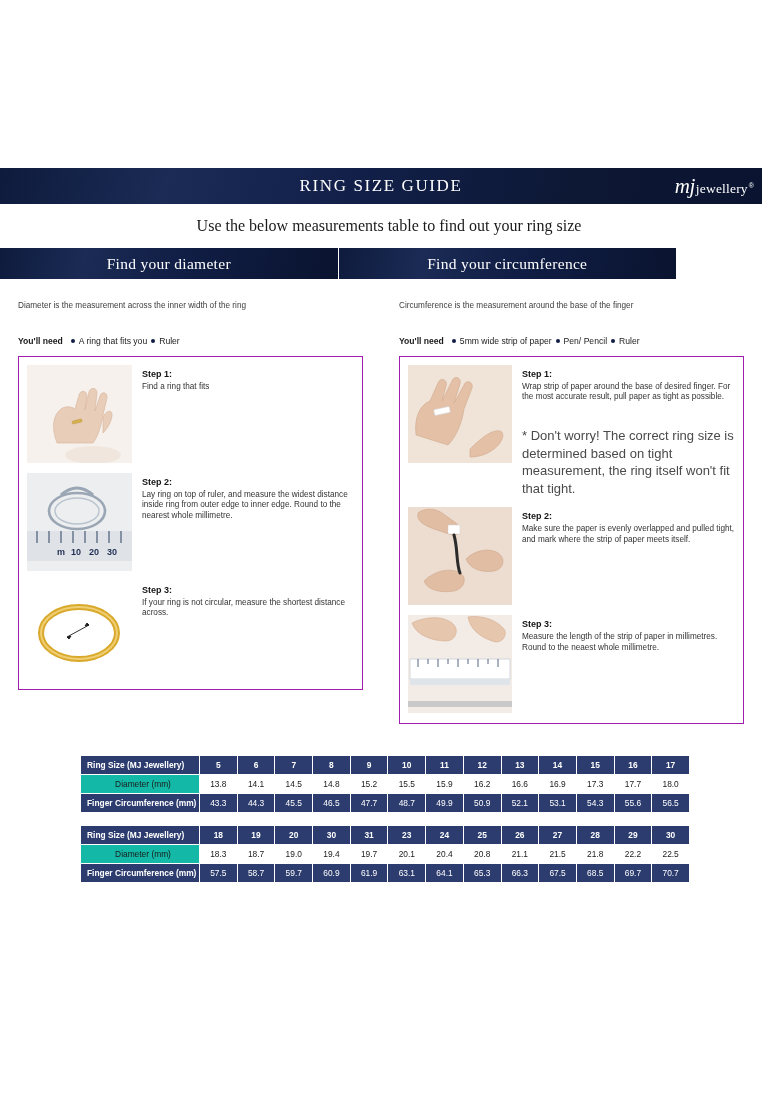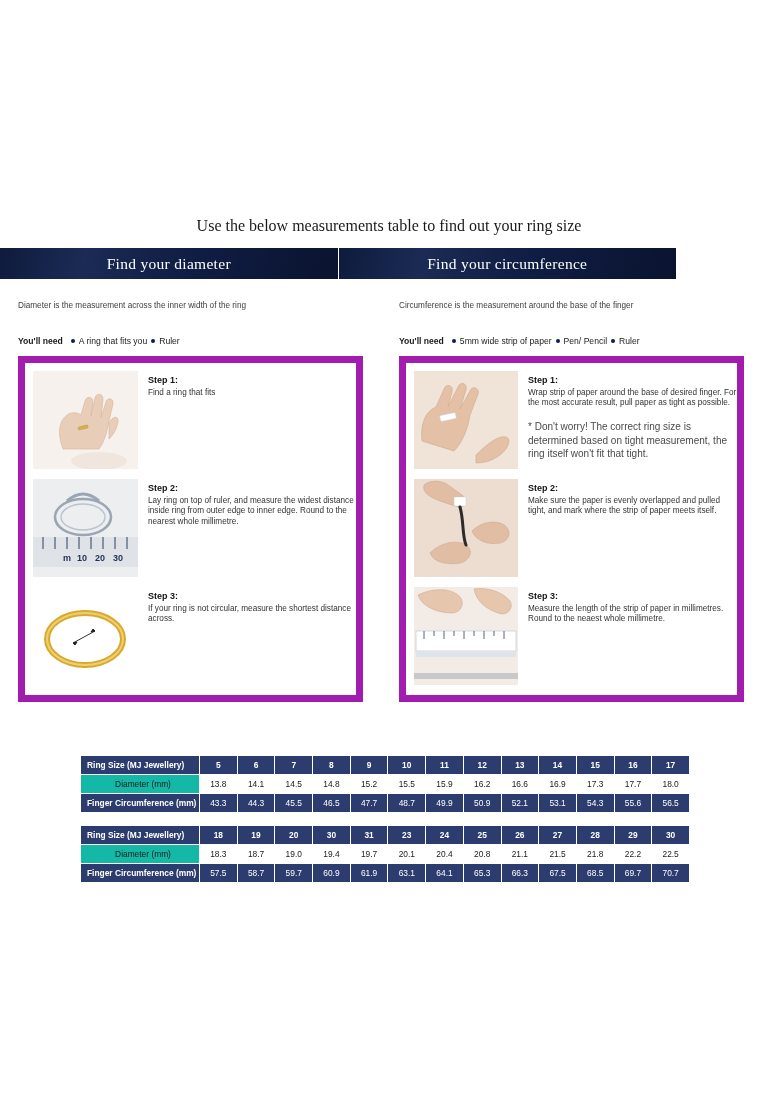--- a/index.html
+++ b/index.html
@@ -157,21 +157,21 @@
     width: 4px;
     height: 4px;
     border-radius: 50%;
     background: #0f1d44;
     margin-right: 4px;
   }
 
   
   .steps-panel {
     margin-top: 10px;
-    border: 7px solid #a21caf;
+    border: 1px solid #a21caf;
     background: #ffffff;
     padding: 8px 0 10px 8px;
     box-sizing: border-box;
   }
   .step {
     display: flex;
     gap: 10px;
     margin-bottom: 10px;
   }
   .step:last-child { margin-bottom: 0; }
@@ -192,24 +192,24 @@
     font-weight: bold;
     color: #141414;
     margin-bottom: 3px;
   }
   .step-body {
     font-size: 8.2px;
     color: #333333;
     line-height: 1.32;
   }
   .step-note {
-    font-size: 10px;
+    font-size: 13px;
     color: #4a4a4a;
     line-height: 1.34;
-    margin-top: 11px;
+    margin-top: 24px;
   }
   
   .col-right .step-img { width: 104px; flex: 0 0 104px; height: 98px; }
 
   
   .art { position: absolute; inset: 0; }
 
   
   .tables {
     position: absolute;
@@ -263,20 +263,28 @@
   .circ-cell {
     background: #2c3c6e;
     color: #ffffff;
   }
 </style>
 </head>
 <body>
 
 <div class="page">
 
+  <div class="header-band">
+    <div class="header-title">RING SIZE GUIDE</div>
+    <div class="brand">
+      <span class="brand-mj">mj</span>
+      <span class="brand-jw">jewellery</span>
+      <span class="brand-reg">®</span>
+    </div>
+  </div>
 
   <div class="subtitle-bar">
     <div class="subtitle">Use the below measurements table to find out your ring size</div>
   </div>
 
   <div class="col-head-row">
     <div class="col-head">Find your diameter</div>
     <div class="col-head">Find your circumference</div>
   </div>
 

